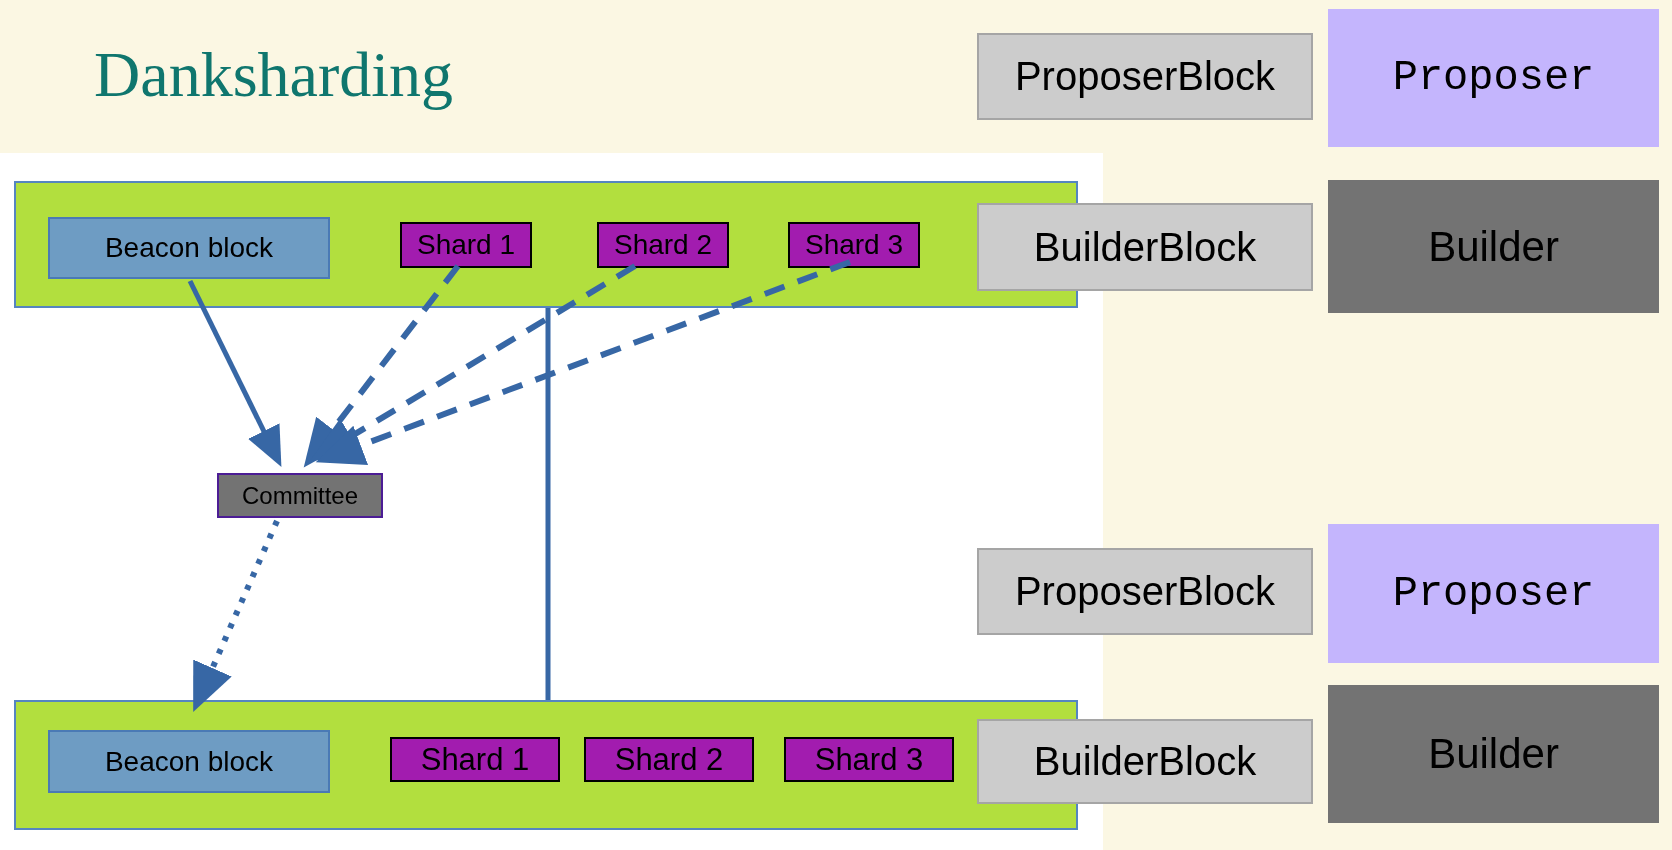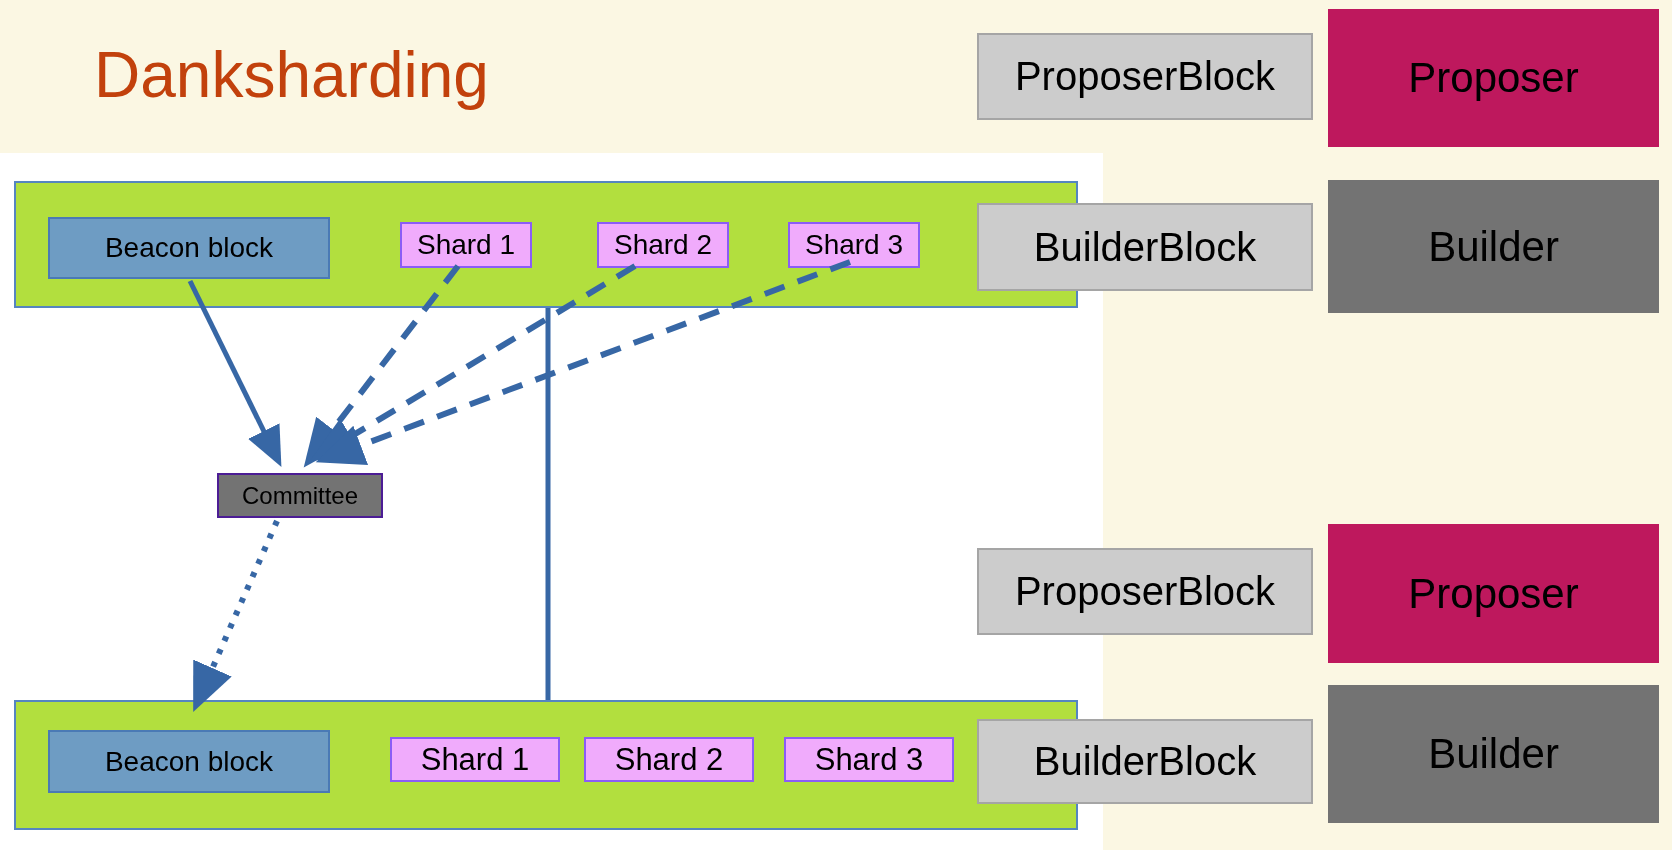--- a/index.html
+++ b/index.html
@@ -4,54 +4,55 @@
 <style>
   html,body{margin:0;padding:0;background:#ffffff;}
   body{
     position:relative;width:1672px;height:850px;overflow:hidden;
     font-family:"Liberation Sans","DejaVu Sans",sans-serif;color:#000;
   }
   .abs{position:absolute;box-sizing:border-box;}
   .bg-top{left:0;top:0;width:1672px;height:153px;background:#FBF7E3;}
   .bg-right{left:1103px;top:0;width:569px;height:850px;background:#FBF7E3;}
   .title{
-    left:94px;top:40px;font-size:64px;line-height:1.1;color:#c2410c;
+    left:94px;top:40px;font-size:64px;line-height:1.1;color:#0f766e;
     white-space:nowrap;
+    font-family:Liberation Serif, serif;
   }
   .bar{
     background:#B2DF3E;border:2px solid #5585C0;
   }
   .bar-top{left:14px;top:181px;width:1064px;height:127px;}
   .bar-bottom{left:14px;top:700px;width:1064px;height:130px;}
   .box{display:flex;align-items:center;justify-content:center;text-align:right;}
   .beacon{
     background:#6E9CC3;border:2px solid #4A7AB5;font-size:28px;
   }
   .beacon-top{left:48px;top:217px;width:282px;height:62px;}
   .beacon-bottom{left:48px;top:730px;width:282px;height:63px;}
   .shard{
-    background:#f0abfc;border:2px solid #8b5cf6;font-size:28px;
+    background:#a21caf;border:2px solid #000000;font-size:28px;
   }
   .shard-t{top:222px;width:132px;height:46px;}
   .shard-b{top:737px;width:170px;height:45px;font-size:31px;}
   .s1t{left:400px;} .s2t{left:597px;} .s3t{left:788px;}
   .s1b{left:390px;} .s2b{left:584px;} .s3b{left:784px;}
   .committee{
     left:217px;top:473px;width:166px;height:45px;
     background:#737373;border:2px solid #4c1d95;font-size:24px;
   }
   .grayblock{
     left:977px;width:336px;background:#CCCCCC;border:2px solid #A5A5A5;font-size:40px;
   }
   .gb1{top:33px;height:87px;}
   .gb2{top:203px;height:88px;}
   .gb3{top:548px;height:87px;}
   .gb4{top:719px;height:85px;}
   .roleblock{left:1328px;width:331px;font-size:42px;}
-  .proposer{background:#be185d;}
+  .proposer{background:#c4b5fd;font-family:Liberation Mono, monospace;}
   .builder{background:#737373;}
   .rb1{top:9px;height:138px;}
   .rb2{top:180px;height:133px;}
   .rb3{top:524px;height:139px;}
   .rb4{top:685px;height:138px;}
   .arrows{left:0;top:0;width:1672px;height:850px;pointer-events:none;}
 </style>
 </head>
 <body>
 

